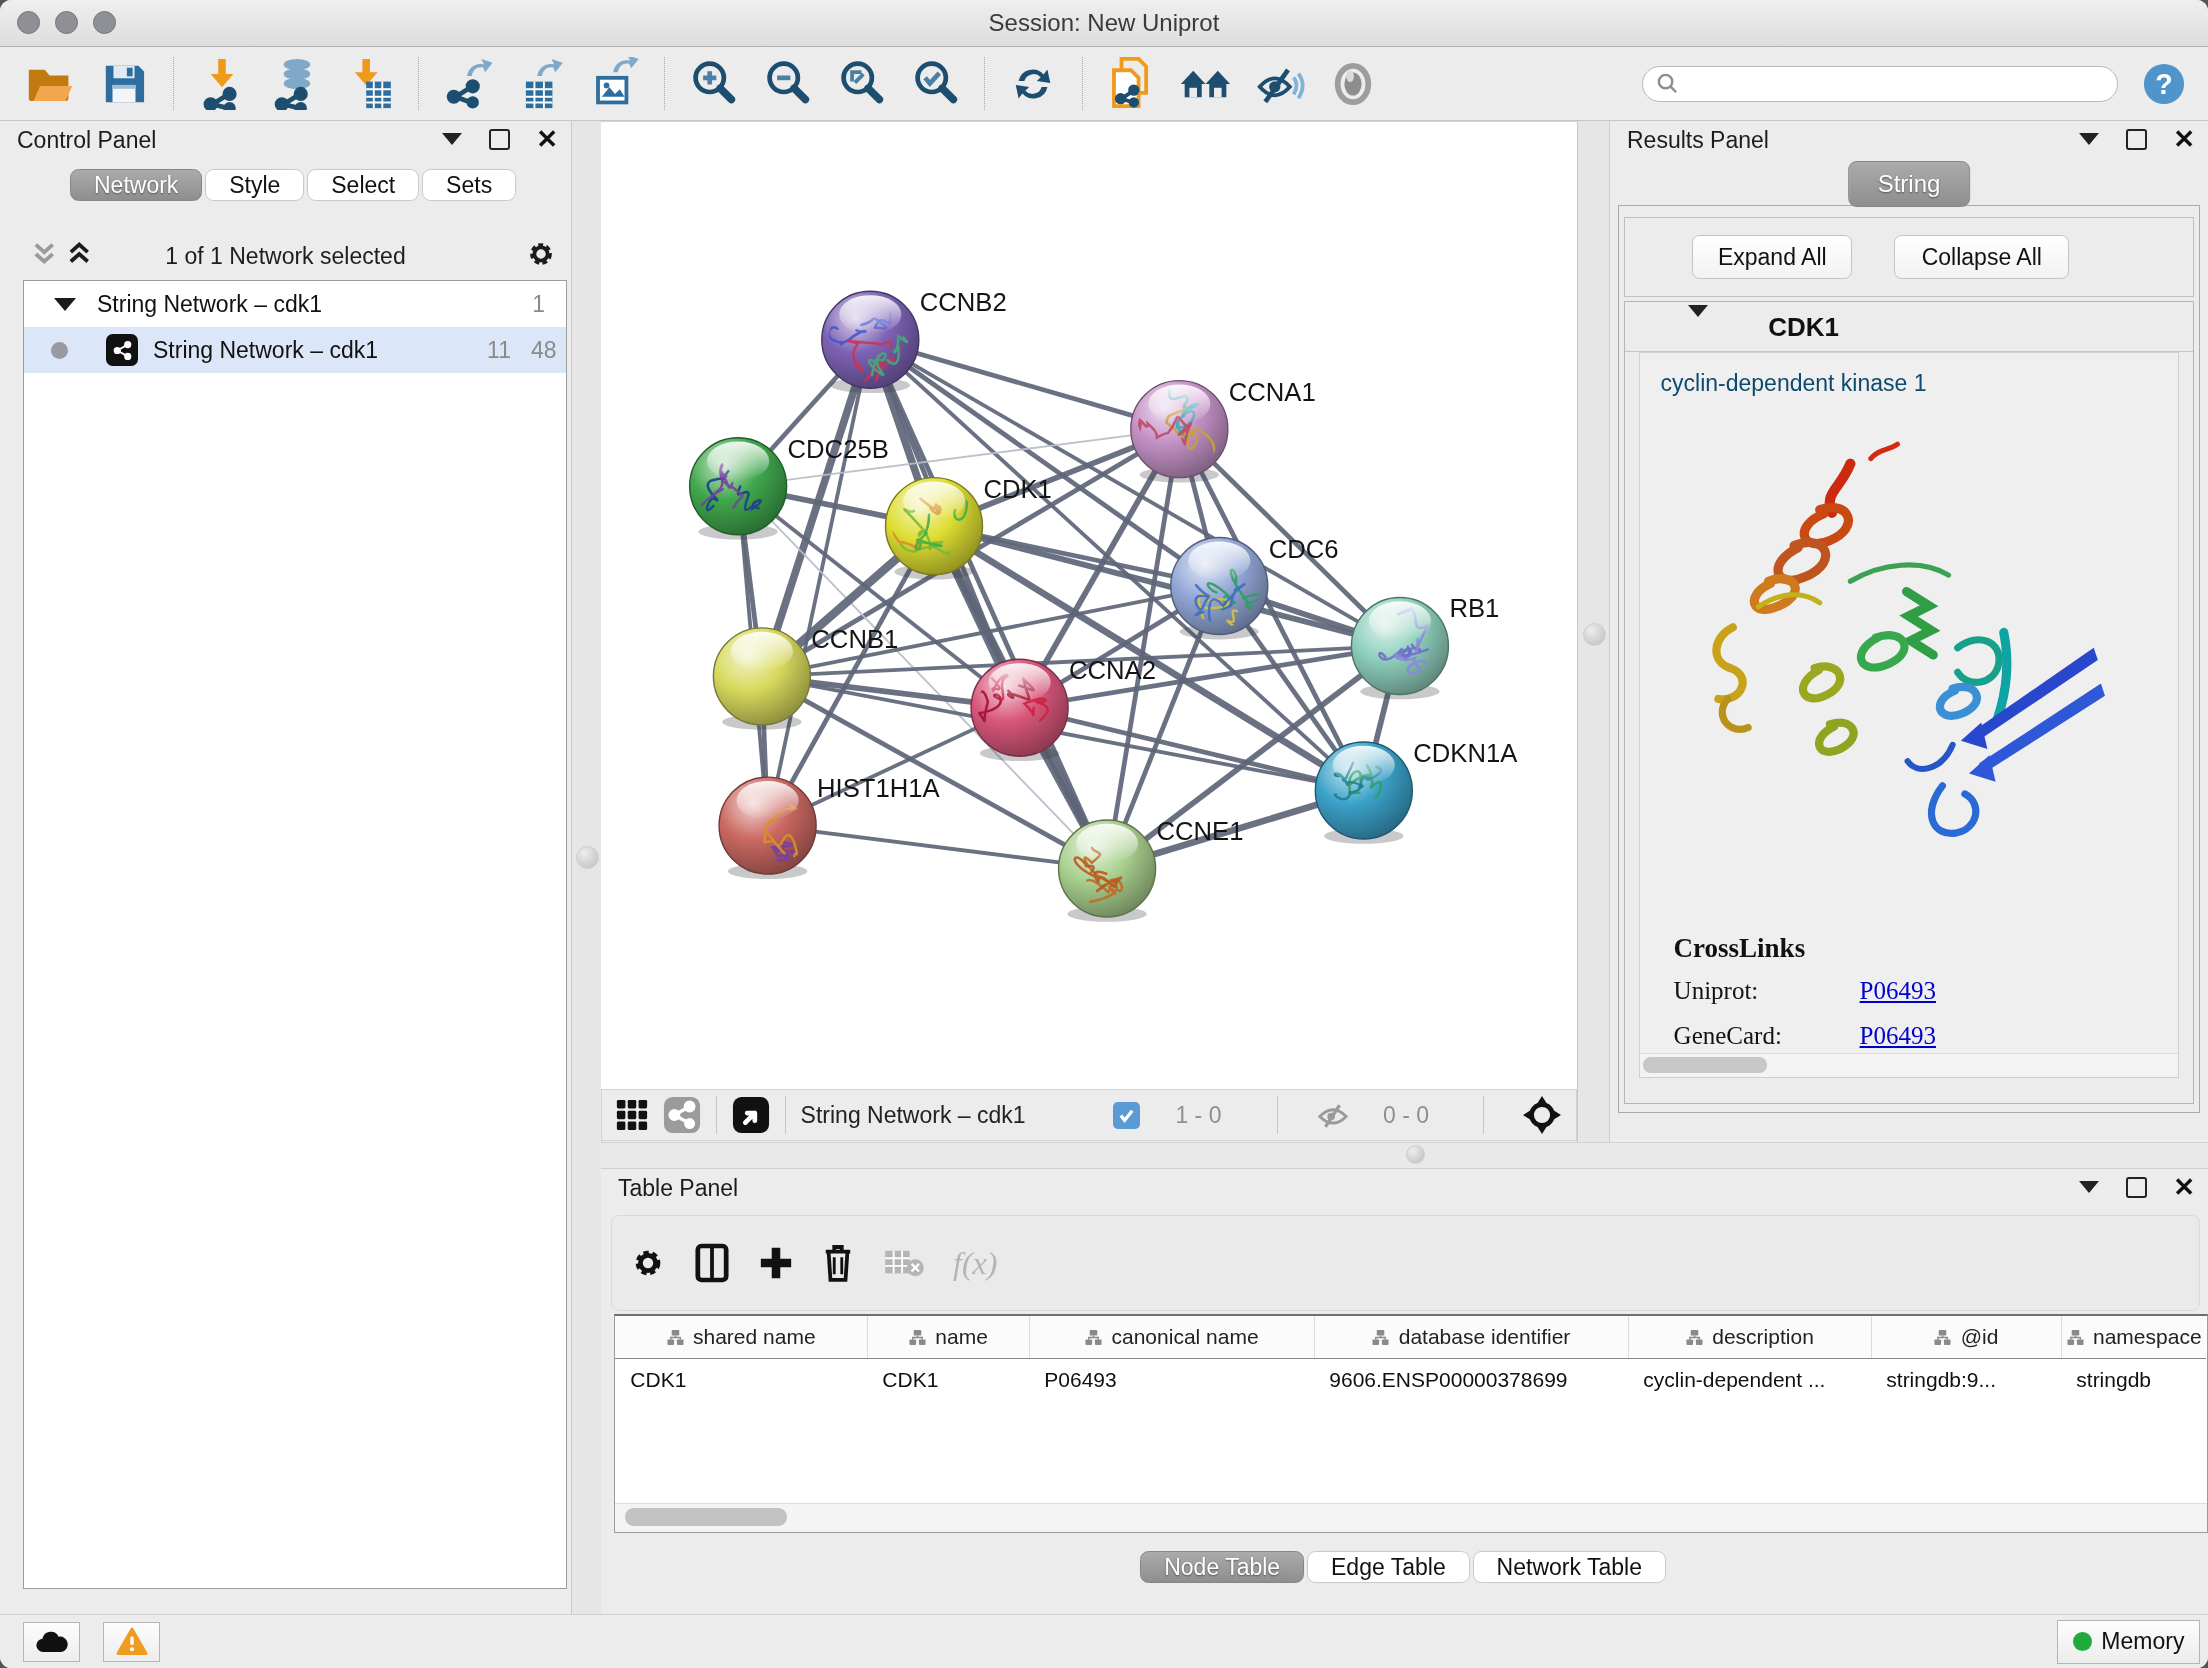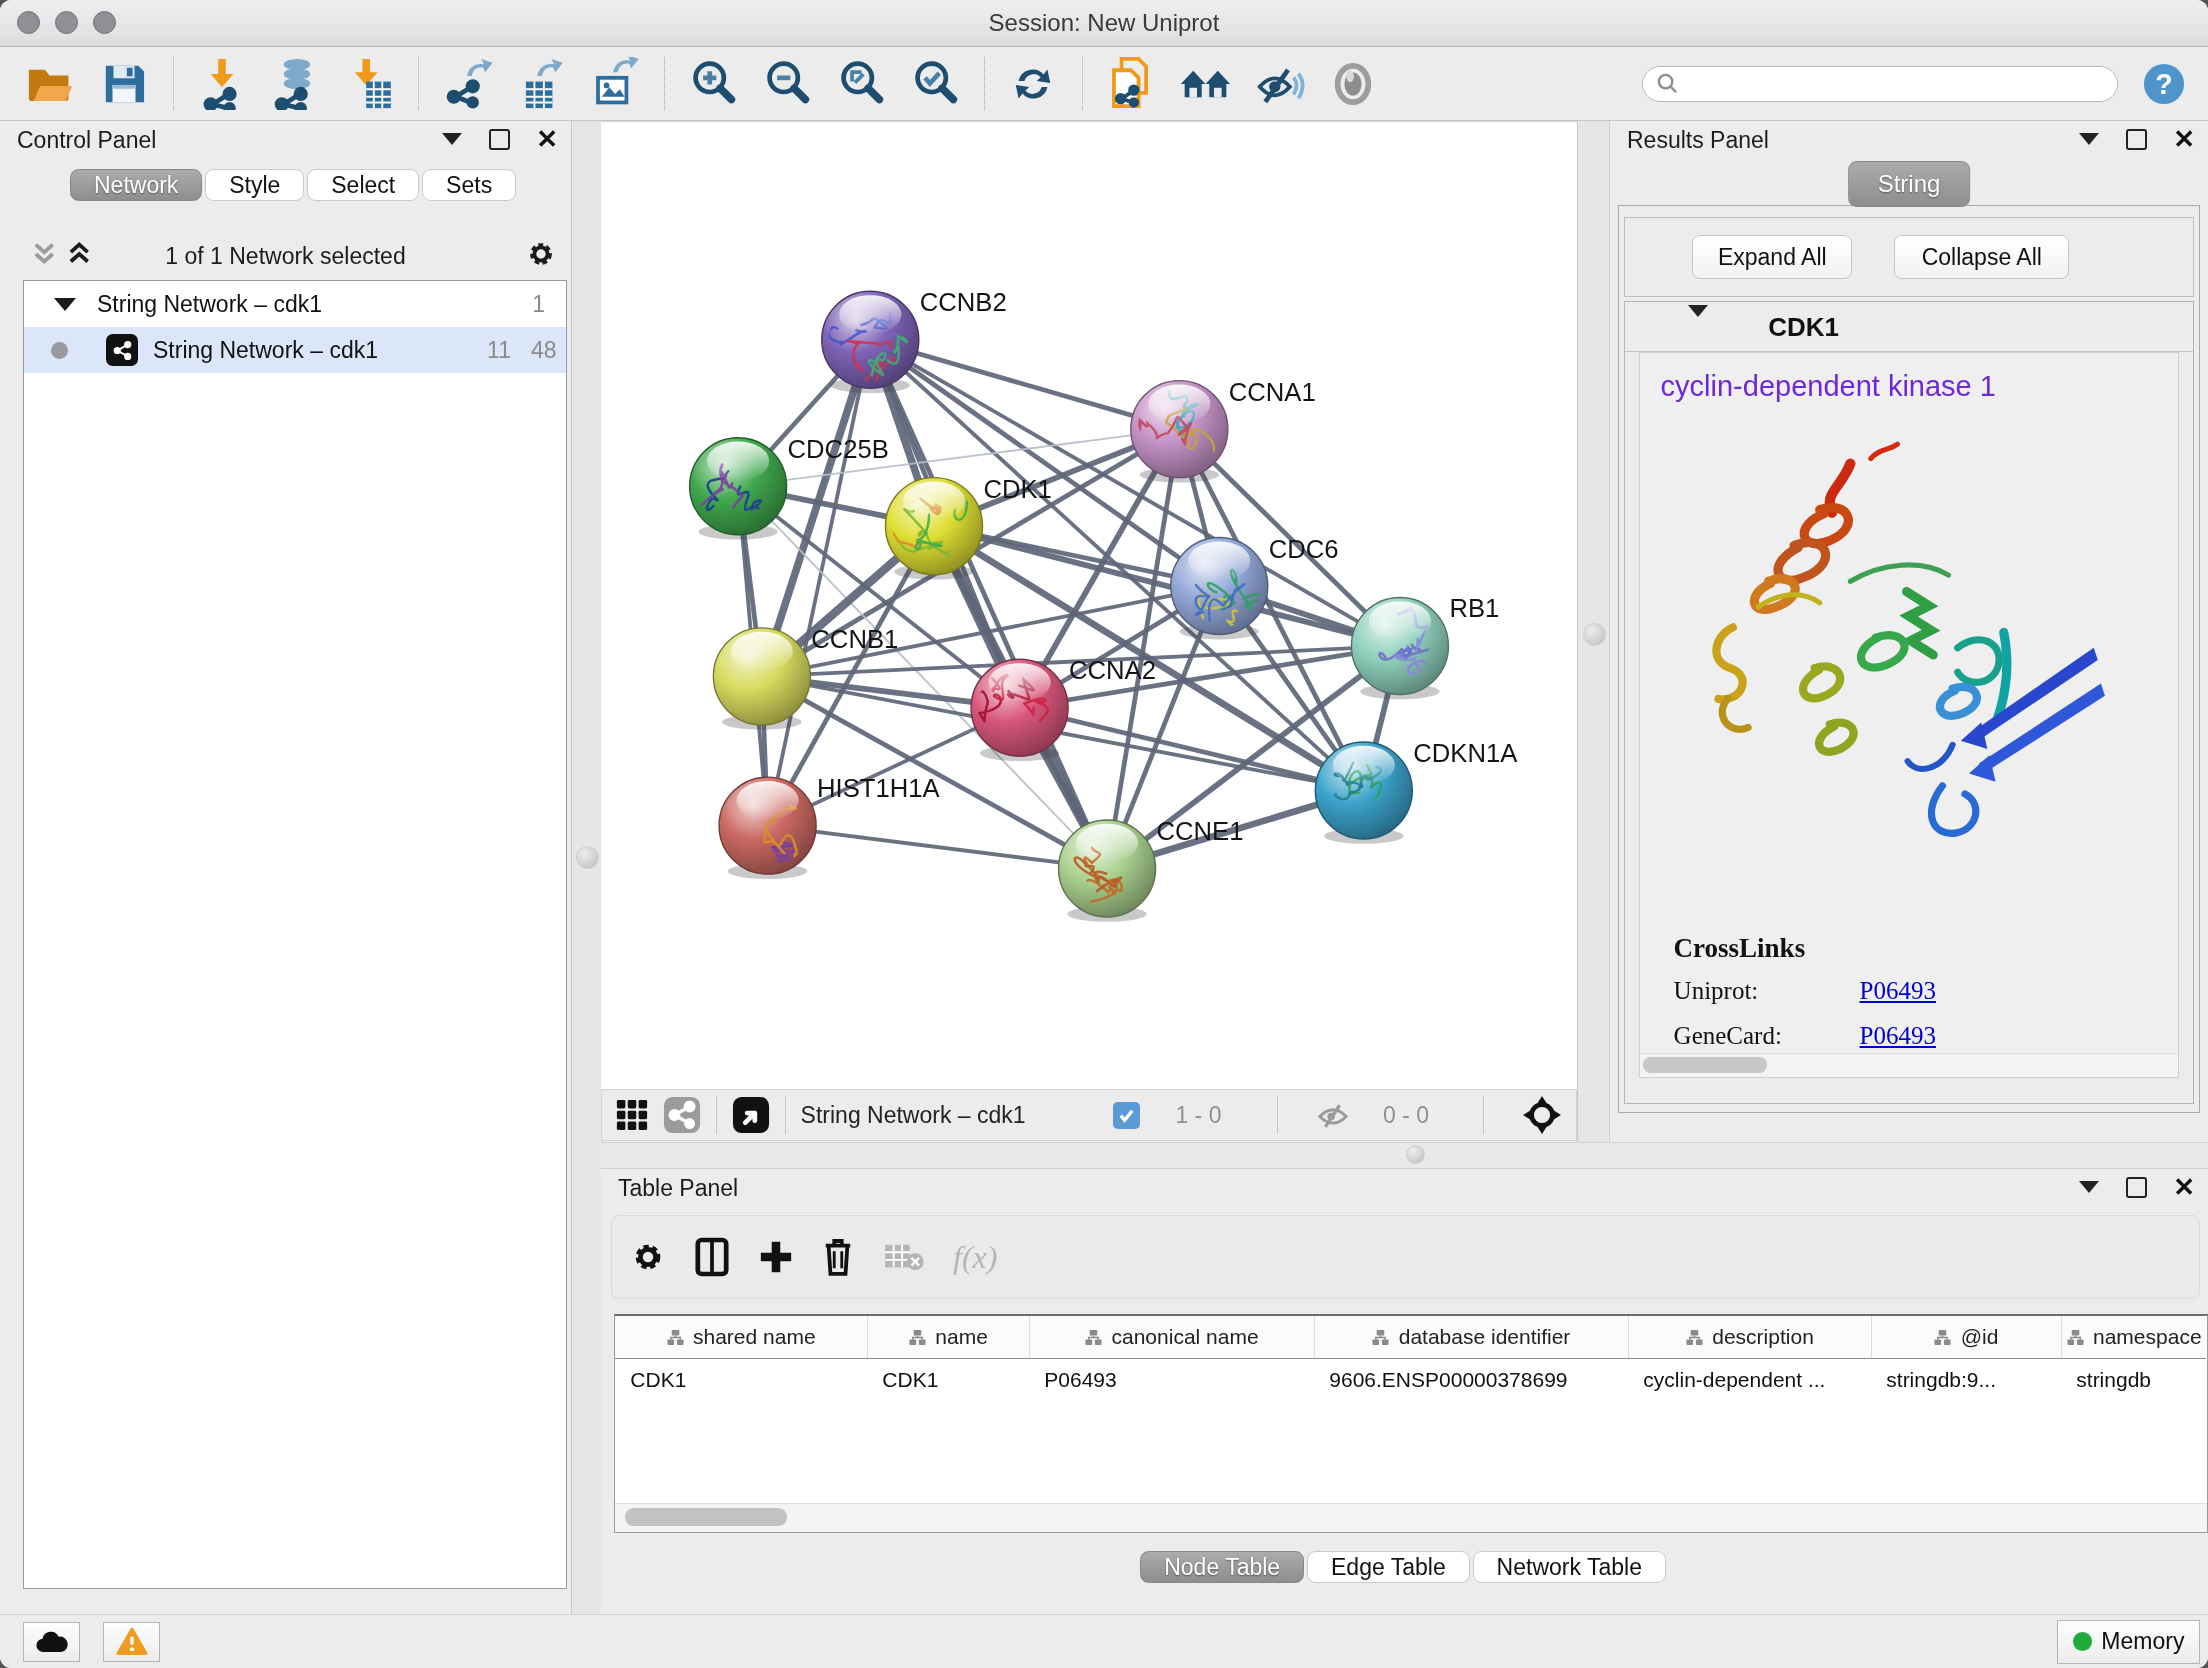--- a/index.html
+++ b/index.html
@@ -82,36 +82,36 @@
     border:1px solid #a9a9a9;}
   .expbar{position:absolute;left:5.7px;right:5.7px;top:11.4px;height:78px;border:1px solid #bfbfbf;background:#ececec;}
   .wbtn{position:absolute;top:17px;height:44px;border:1px solid #c4c4c4;border-radius:7.6px;
     background:linear-gradient(#ffffff,#f2f2f2);font-size:23px;color:#111;}
   .section{position:absolute;left:5.7px;right:5.7px;top:95px;bottom:7.6px;border:1px solid #b5b5b5;background:#ececec;}
   .sechead{position:absolute;left:0;right:0;top:0;height:49px;border-bottom:1px solid #c6c6c6;}
   .secbody{position:absolute;left:13.3px;right:13.3px;top:50px;bottom:25px;background:#efefef;
     border:1px solid #cfcfcf;overflow:hidden;}
   .secname{position:absolute;left:143px;top:9.5px;font-size:26px;font-weight:bold;color:#111;}
   .sectri{position:absolute;left:63px;top:15px;border:none;background:none;padding:0;}
-  .desc{position:absolute;left:21px;top:17px;font-size:29px;color:#6d28d9;}
+  .desc{position:absolute;left:21px;top:17px;font-size:23px;color:#0c4a6e;}
   .protein{position:absolute;left:57px;top:67px;}
   .xlinks{position:absolute;left:34px;top:580px;font-family:"Liberation Serif",serif;color:#111;}
   .xtitle{font-size:27px;font-weight:bold;margin-bottom:13.3px;}
   .xrow{display:flex;margin-bottom:17px;font-size:25px;}
   .xlabel{width:186px;}
   .xval{color:#0000cc;text-decoration:underline;}
   .hscroll{position:absolute;left:0;bottom:0;height:23px;right:0;background:#f3f3f3;border-top:1px solid #dcdcdc;}
   .hthumb{position:absolute;left:3.8px;top:2.9px;width:124px;height:16px;border-radius:7.6px;background:#c7c7c7;border:none;padding:0;}
   
   .hdiv{position:absolute;left:601px;top:1021px;width:1607px;height:27px;background:#e9e9e9;
     border-top:1px solid #d2d2d2;}
   
   .tablepanel{position:absolute;left:601px;top:1047px;width:1607px;height:446px;background:#ececec;
     border-top:1px solid #cfcfcf;box-sizing:border-box;}
-  .ttools{position:absolute;left:9.5px;right:7.6px;top:46px;height:84px;background:#eaeaea;
+  .ttools{position:absolute;left:9.5px;right:7.6px;top:46px;height:96px;background:#eaeaea;
     border:1px solid #d9d9d9;border-radius:7.6px;display:flex;align-items:center;padding-left:17px;box-sizing:border-box;}
   .ttb{border:none;background:none;padding:0;margin-right:28.5px;display:flex;align-items:center;}
   .fx{font-family:"Liberation Serif",serif;font-style:italic;font-size:32px;color:#b5b5b5;}
   .tblbox{position:absolute;left:13.3px;right:0;top:145px;height:219px;background:#fff;
     border:1px solid #9a9a9a;border-top:2.9px solid #6e6e6e;box-sizing:border-box;overflow:hidden;}
   table.grid{border-collapse:collapse;width:1590px;table-layout:fixed;}
   table.grid th{height:40px;font-size:21px;font-weight:normal;color:#222;background:#fbfbfb;
     border-left:1px solid #dcdcdc;border-bottom:1.9px solid #8a8a8a;}
   table.grid th:first-child{border-left:none;}
   table.grid th .hwrap{display:flex;align-items:center;justify-content:center;gap:9.5px;}

